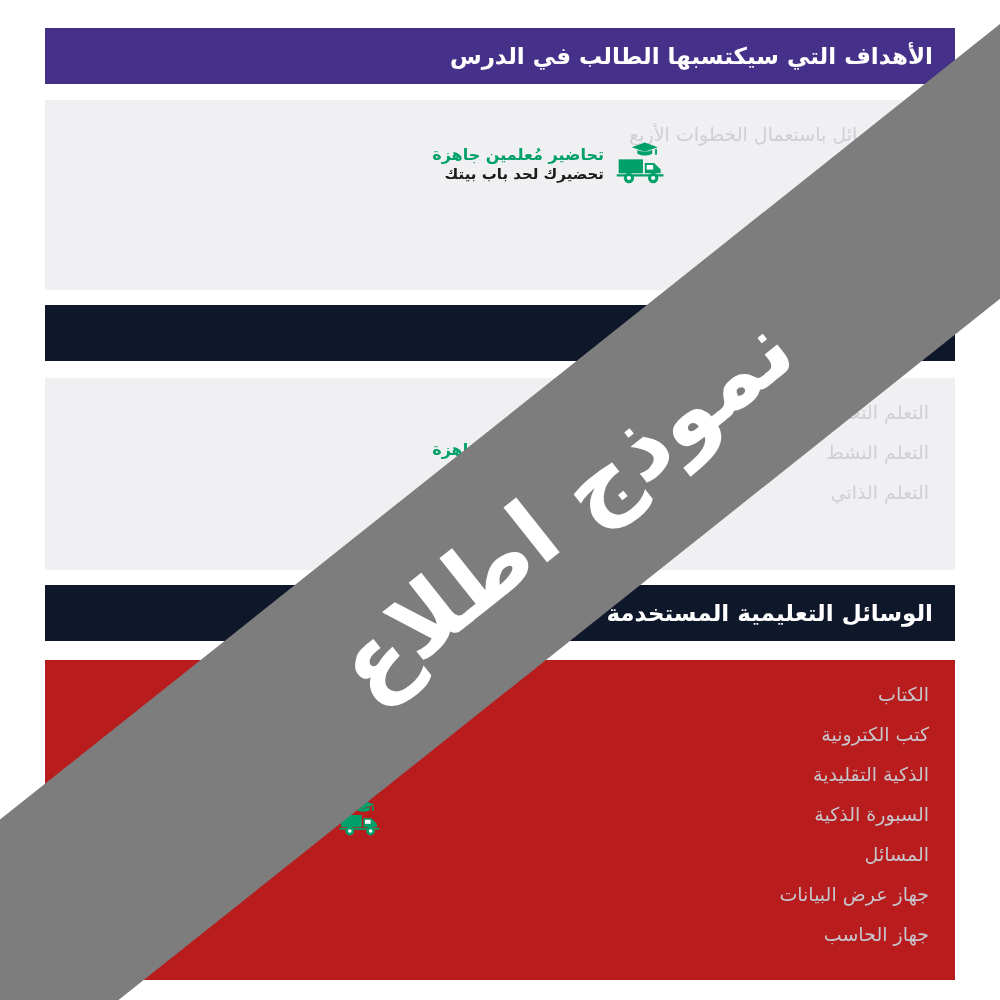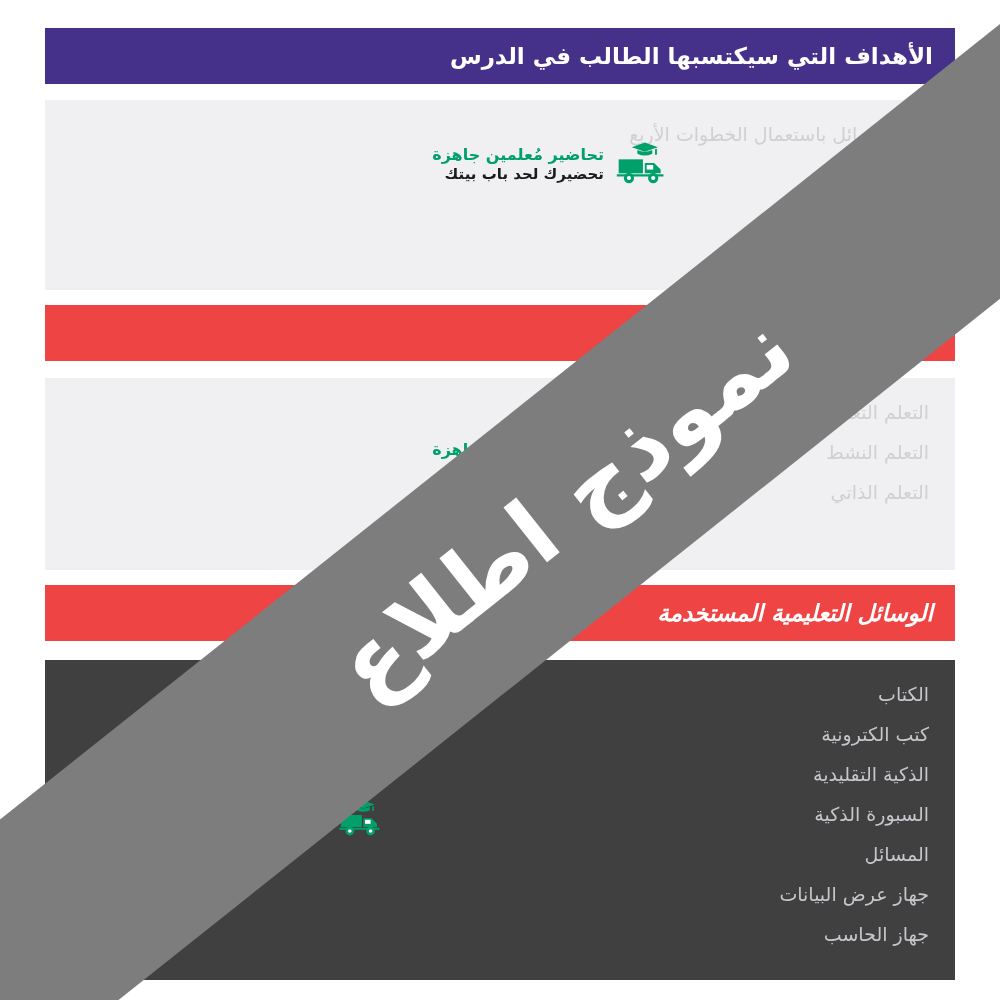--- a/index.html
+++ b/index.html
@@ -30,41 +30,40 @@
     right: 45px;
     height: 56px;
     background: #453189;
     display: flex;
     align-items: center;
     justify-content: flex-start;
     padding: 13px 22px;
     box-sizing: border-box;
   }
   .section-header.lighter {
-    background: #ef4444;
-    font-style: italic;
+    background: #0f172a;
   }
   .section-header .title {
     color: #ffffff;
     font-size: 23px;
     font-weight: bold;
     letter-spacing: 0px;
     white-space: nowrap;
   }
 
   .section-body {
     position: absolute;
     left: 45px;
     right: 45px;
     background: #f0f0f2;
     box-sizing: border-box;
     padding: 14px 26px 14px 26px;
   }
   .section-body.plain {
-    background: #404040;
+    background: #b91c1c;
   }
 
   .row-item {
     color: #cfcfd4;
     font-size: 19px;
     line-height: 40px;
     white-space: nowrap;
     text-align: right;
   }
   .row-item.dark {

